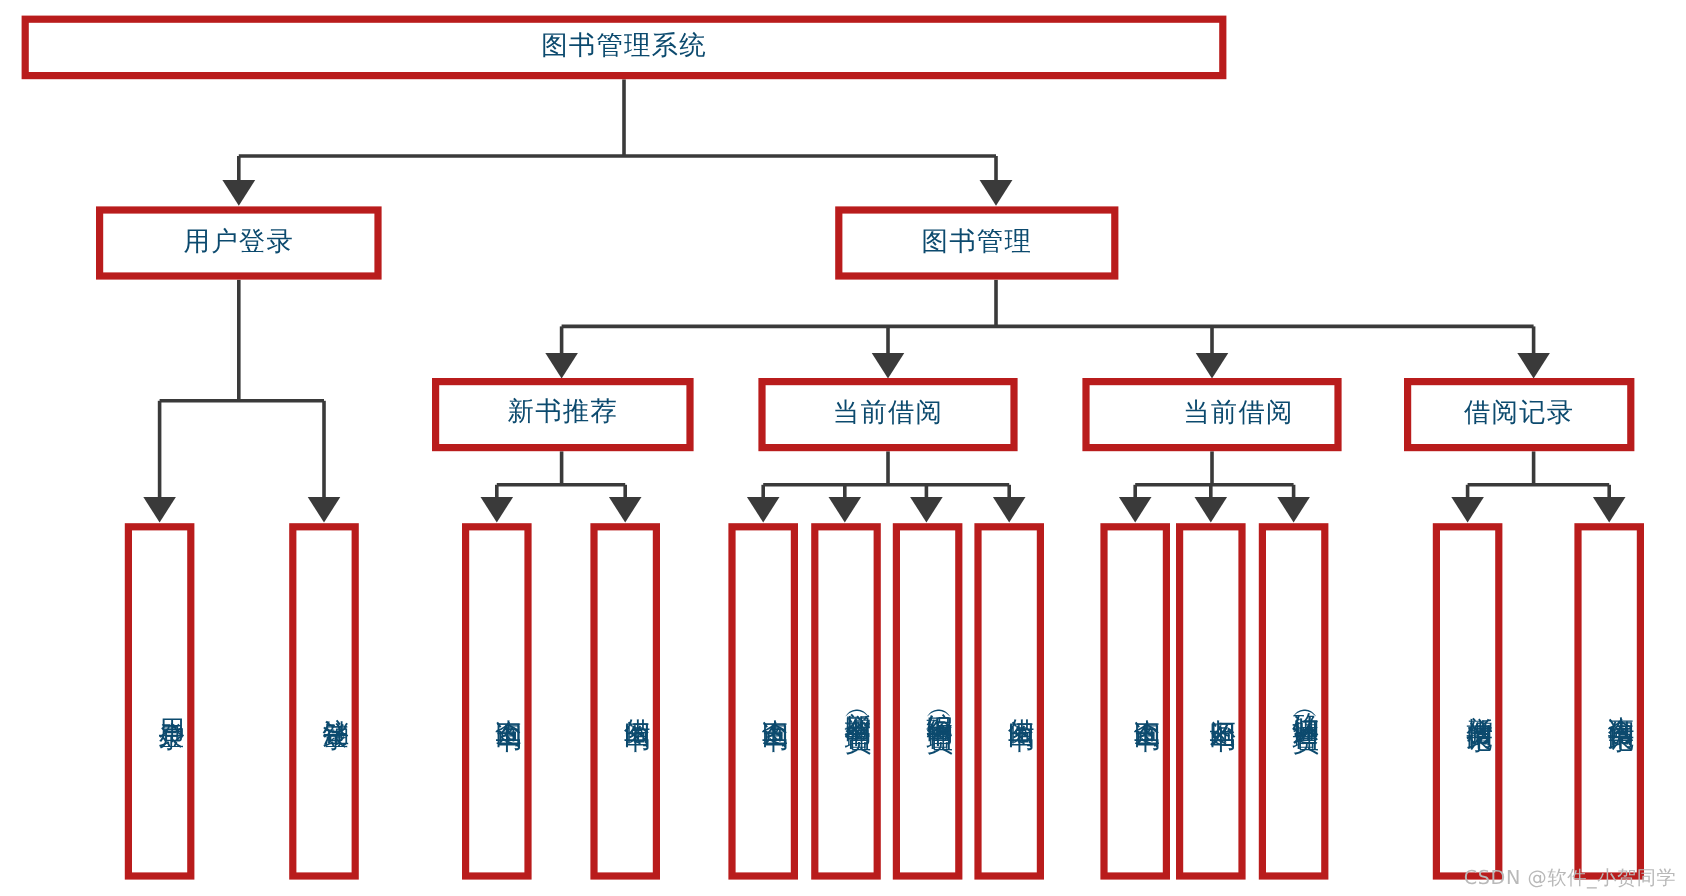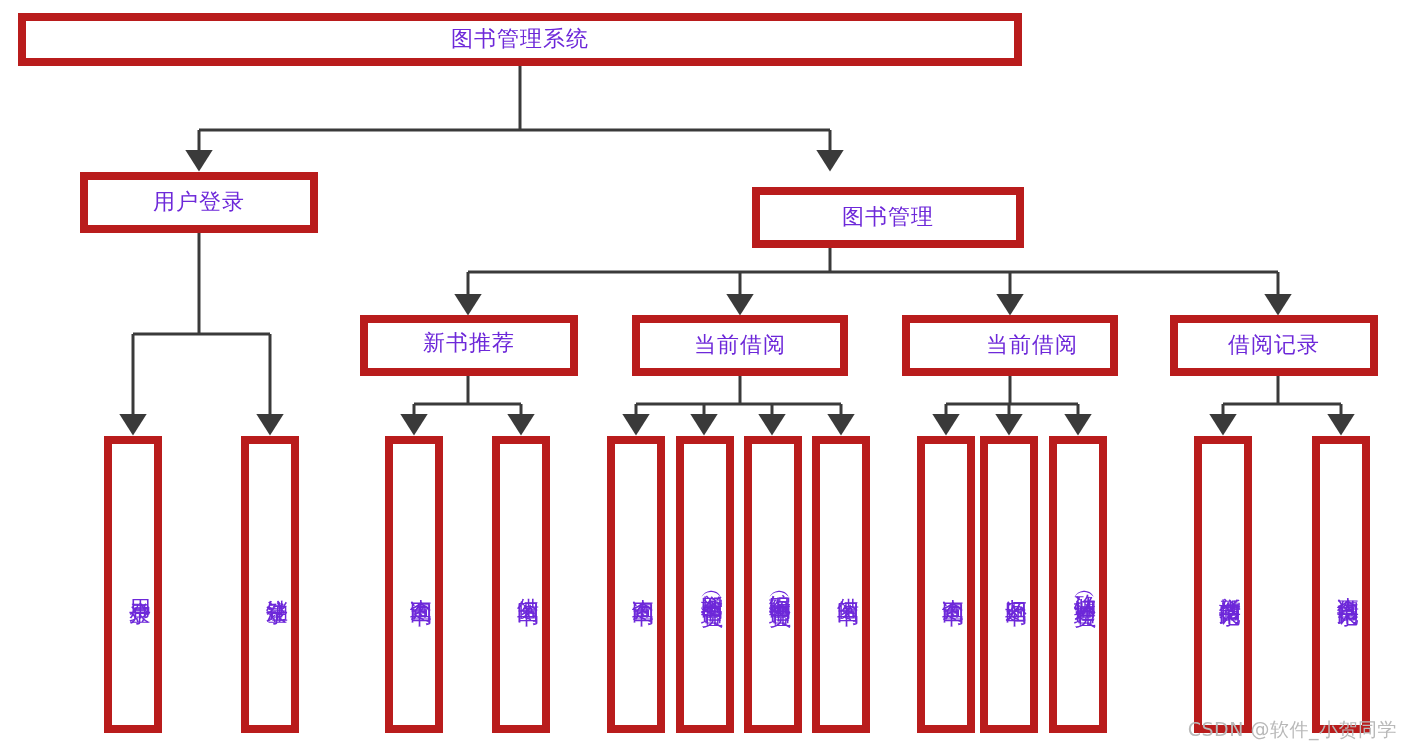--- a/index.html
+++ b/index.html
@@ -20,26 +20,26 @@
     position: absolute;
     left: 0;
     top: 0;
     width: 1405px;
     height: 747px;
     pointer-events: none;
   }
   .node {
     position: absolute;
     box-sizing: border-box;
-    border: 8px solid #b91c1c;
+    border: 6px solid #b91c1c;
     background: #ffffff;
     display: flex;
     align-items: center;
     justify-content: center;
-    color: #6d28d9;
+    color: #0c4a6e;
   }
   .node.horiz {
     font-size: 22px;
     letter-spacing: 1px;
     line-height: 1.2;
   }
   .node.vert {
     font-size: 22px;
     letter-spacing: 2px;
     line-height: 1.25;
@@ -51,21 +51,21 @@
   }
   .node.vert .vlabel {
     writing-mode: vertical-rl;
     text-orientation: upright;
     white-space: nowrap;
   }
   .watermark {
     position: absolute;
     right: 8px;
     bottom: 4px;
-    font-size: 19px;
+    font-size: 16px;
     color: #b9b9b9;
     letter-spacing: 0.5px;
     white-space: nowrap;
     font-family: "DejaVu Sans", "Liberation Sans", sans-serif;
   }
 </style>
 </head>
 <body>
 
 <div id="canvas">
@@ -120,34 +120,34 @@
     </g>
   </svg>
 
   <div class="node horiz" style="left:18px; top:13px; width:1004px; height:53px;">
     <span>图书管理系统</span>
   </div>
 
   <div class="node horiz" style="left:80px; top:172px; width:238px; height:61px;">
     <span>用户登录</span>
   </div>
-  <div class="node horiz" style="left:752px; top:172px; width:272px; height:61px;margin-top:15px;">
+  <div class="node horiz" style="left:696px; top:172px; width:236px; height:61px;">
     <span>图书管理</span>
   </div>
 
   <div class="node horiz" style="left:360px; top:315px; width:218px; height:61px;font-family:Liberation Mono, monospace;">
     <span>新书推荐</span>
   </div>
   <div class="node horiz" style="left:632px; top:315px; width:216px; height:61px;">
     <span>当前借阅</span>
   </div>
   <div class="node horiz" style="left:902px; top:315px; width:216px; height:61px;padding-left:44px;">
     <span>当前借阅</span>
   </div>
-  <div class="node horiz" style="left:1170px; top:315px; width:208px; height:61px;">
+  <div class="node horiz" style="left:1170px; top:315px; width:192px; height:61px;">
     <span>借阅记录</span>
   </div>
 
   <div class="node vert" style="left:104px; top:436px; width:58px; height:297px;">
     <span class="vlabel">用户登录</span>
   </div>
   <div class="node vert" style="left:241px; top:436px; width:58px; height:297px;">
     <span class="vlabel">注销登录</span>
   </div>
 

